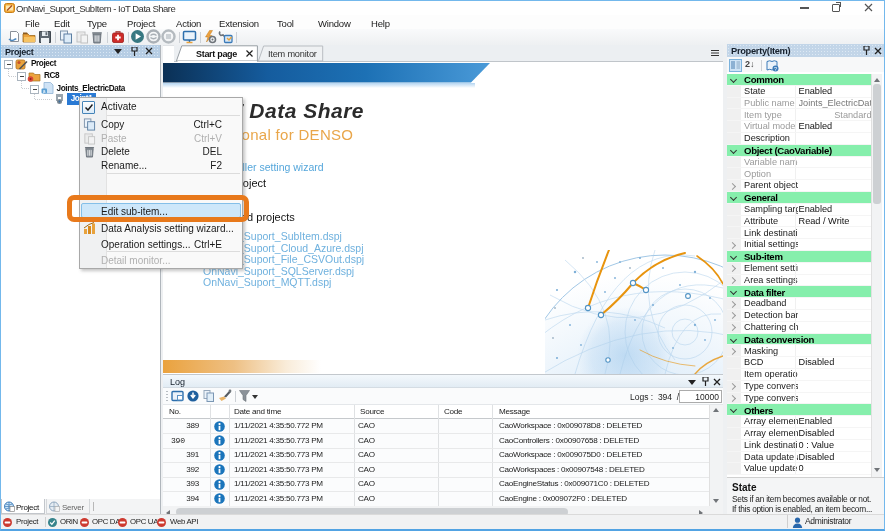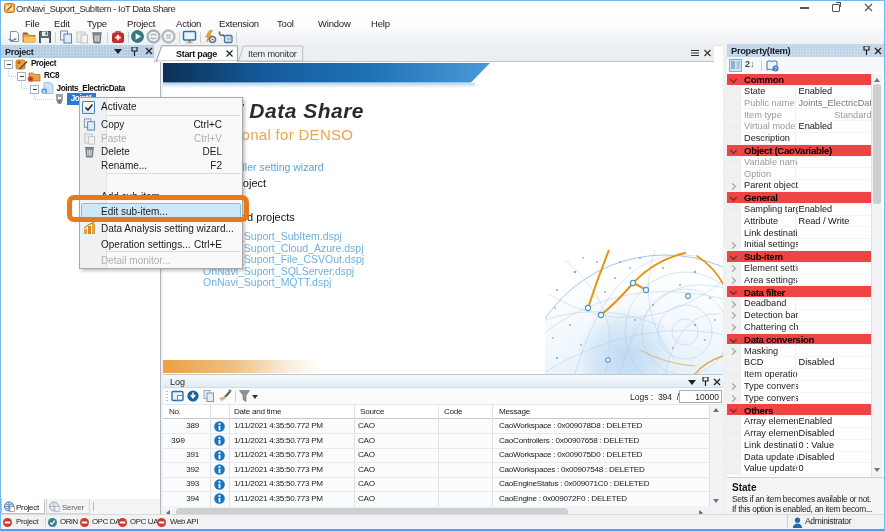--- a/index.html
+++ b/index.html
@@ -8,21 +8,21 @@
 .abs{position:absolute;}
 .nw{white-space:nowrap;}
 .tsep{position:absolute;top:32px;width:1px;height:11px;background:#cdd1d6;}
 .mitem{position:absolute;top:17.5px;font-size:9.5px;letter-spacing:-0.2px;color:#1a1a1a;}
 .exp{position:absolute;width:9px;height:9px;background:#fff;border:1px solid #aab4be;box-sizing:border-box;}
 .exp i{position:absolute;left:1.5px;top:3px;width:4px;height:1px;background:#444;}
 .tlabel{position:absolute;font-size:8.2px;font-weight:bold;letter-spacing:-0.4px;color:#111;}
 .prow{position:relative;height:11.8px;overflow:hidden;border-bottom:1px solid #f5f5f5;box-sizing:border-box;}
 .prow .lbl{position:absolute;left:17px;top:0.2px;width:54px;overflow:hidden;white-space:nowrap;font-size:9.2px;}
 .prow .val{position:absolute;left:71.5px;top:0.2px;width:73px;overflow:hidden;white-space:nowrap;font-size:9.2px;color:#111;}
-.prow.cat{background:#ef4444;}
+.prow.cat{background:#86efac;}
 .prow.cat .lbl{width:130px;font-weight:bold;color:#000;font-size:9.6px;letter-spacing:-0.3px;top:0.2px;}
 .cv{position:absolute;left:4px;top:3px;width:4px;height:4px;border-right:1.3px solid #333;border-bottom:1.3px solid #333;transform:rotate(45deg);}
 .ce{position:absolute;left:3px;top:3.5px;width:4px;height:4px;border-right:1.3px solid #999;border-bottom:1.3px solid #999;transform:rotate(-45deg);}
 .prow:before{content:"";position:absolute;left:0;top:0;width:14px;height:100%;background:#f0f0f0;}
 .prow:after{content:"";position:absolute;left:68px;top:0;width:1px;height:100%;background:#f0f0f0;}
 .prow.cat:before,.prow.cat:after{background:transparent;}
 .gray{color:#9a9a9a;}
 .prow .val.gray{color:#9a9a9a;text-align:right;}
 .prow .lbl.gray{color:#9a9a9a;}
 .mrow{position:absolute;left:0;width:100%;height:14px;font-size:10px;color:#1a1a1a;}
@@ -203,21 +203,21 @@
   <svg class="abs" style="left:49px;top:501px;" width="11" height="11" viewBox="0 0 11 11" opacity="0.75">
       <circle cx="5" cy="5.5" r="4.5" fill="#dfe9f2" stroke="#6a8aa8" stroke-width="1"></circle>
       <path d="M0.5 5.5 h9 M5 1 v9" stroke="#6a8aa8" stroke-width="0.7" fill="none"></path>
       <rect x="6" y="5.5" width="4.5" height="5" fill="#f4f4f4" stroke="#999" stroke-width="0.7"></rect>
     </svg>
   <div class="abs" style="left:62px;top:502.5px;font-size:8px;letter-spacing:-0.3px;color:#666;">Server</div>
   <div class="abs" style="left:93px;top:502px;width:1px;height:9px;background:#b8b8b8;"></div>
 </div>
 
 <div class="abs" style="left:161px;top:45px;width:2px;height:469px;background:#eef0f2;"></div>
-<div id="tabbar" class="abs" style="left:154px;top:45px;width:560px;height:17px;background:#eceff2;">
+<div id="tabbar" class="abs" style="left:174px;top:45px;width:560px;height:17px;background:#eceff2;">
   <svg class="abs" style="left:0;top:0;" width="560" height="17" viewBox="0 0 560 17">
     <path d="M0 16.5 H560" stroke="#c0c5ca" stroke-width="1"></path>
     <path d="M84.4 16 L89.6 1 H148.7 V16 Z" fill="#eff1f3" stroke="#b9bdc2" stroke-width="1"></path>
     <path d="M2.4 16 L7.8 0.8 H83.4 V16 Z" fill="#ffffff" stroke="#989ea4" stroke-width="1"></path>
     <path d="M3.5 16 H83 V17 H3.5 Z" fill="#fff" stroke="none"></path>
     <path d="M537 5.5 h8 M537 8 h8 M537 10.5 h8" stroke="#333" stroke-width="1"></path>
     <path d="M550.5 5 l6 6 M556.5 5 l-6 6" stroke="#333" stroke-width="1.2"></path>
   </svg>
   <div class="abs nw" style="left:22px;top:3.5px;font-size:9px;font-weight:bold;letter-spacing:-0.3px;color:#111;">Start page</div>
   <svg class="abs" style="left:72px;top:5px;" width="7" height="7" viewBox="0 0 7 7">
@@ -694,23 +694,20 @@
       <span class="sc">Ctrl+V</span>
     </div>
   <div class="mrow" style="top:47.4px;">
       <span class="txt">Delete</span>
       <span class="sc">DEL</span>
     </div>
   <div class="mrow" style="top:61.1px;">
       <span class="txt">Rename...</span>
       <span class="sc">F2</span>
     </div>
-  <div class="mrow" style="top:92px;">
-      <span class="txt">Add sub-item...</span>
-    </div>
   <div class="mrow" style="top:107px;">
       <span class="txt">Edit sub-item...</span>
     </div>
   <div class="mrow" style="top:124px;">
       <span class="txt">Data Analysis setting wizard...</span>
     </div>
   <div class="mrow" style="top:139.5px;">
       <span class="txt">Operation settings...</span>
       <span class="sc">Ctrl+E</span>
     </div>

